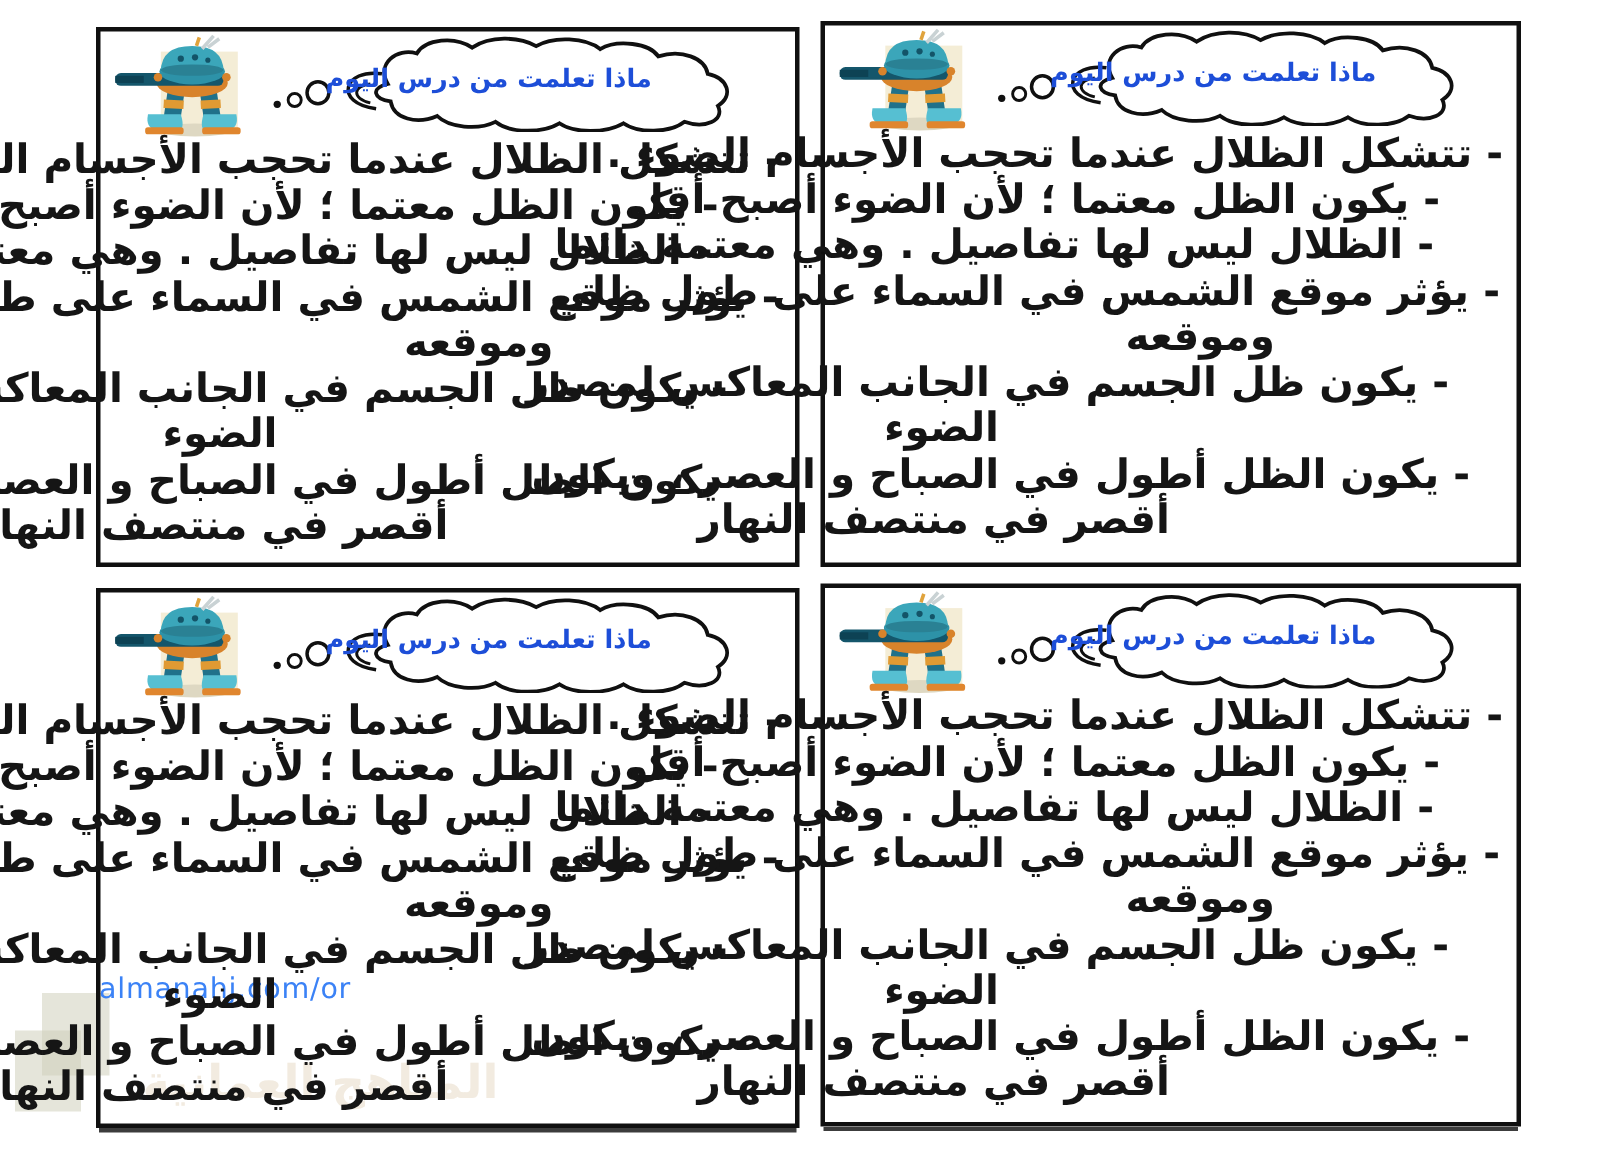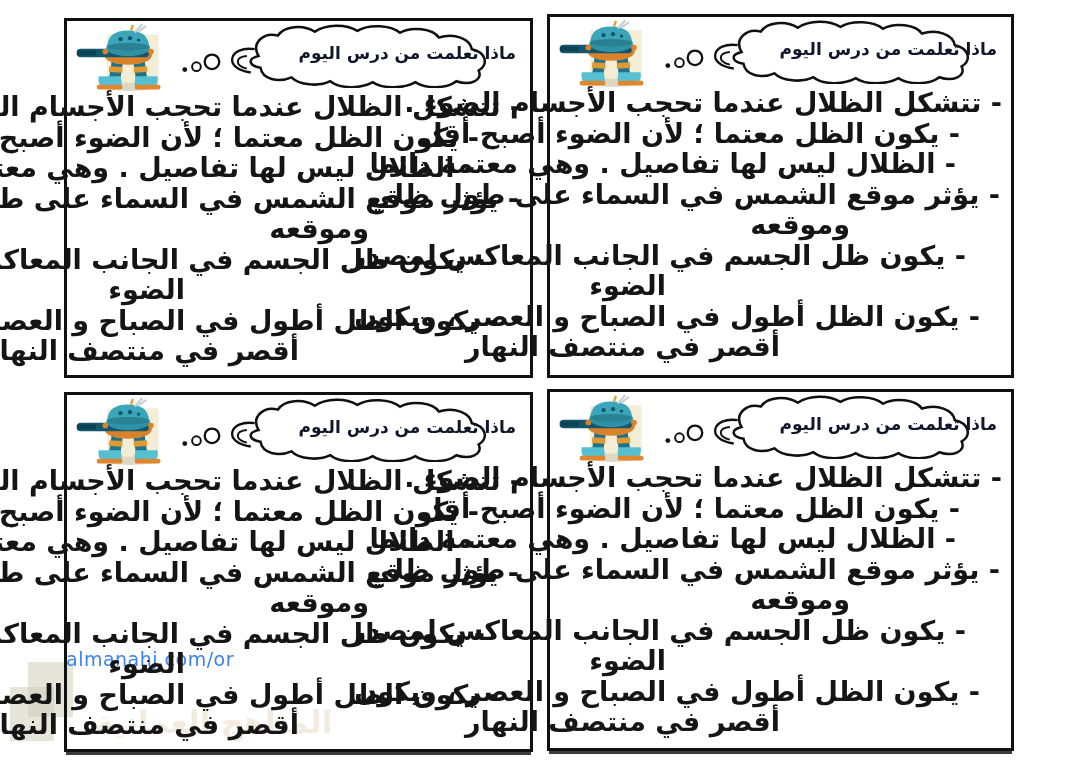--- a/index.html
+++ b/index.html
@@ -14,22 +14,22 @@
   }
   .pos-tl{left:64px;top:18px;width:463px;height:354px;}
   .pos-tr{left:547px;top:14px;width:461px;height:358px;}
   .pos-bl{left:64px;top:392px;width:463px;height:354px;box-shadow:0 5px 0 -2px #3c3c3c;}
   .pos-br{left:547px;top:389px;width:461px;height:356px;box-shadow:0 5px 0 -2px #3c3c3c;}
 
   .header{position:absolute;left:0;top:0;right:0;height:70px;}
   .robot{position:absolute;left:6px;top:2px;width:96px;height:76px;}
   .cloud{position:absolute;left:112px;top:3px;right:6px;height:64px;}
   .bubble-text{
-    position:absolute;left:150px;right:14px;top:22px;text-align:right;
-    font-weight:bold;font-size:17px;color:#0f172a;direction:rtl;
+    position:absolute;left:150px;right:14px;top:22px;text-align:left;
+    font-weight:bold;font-size:17px;color:#1d4ed8;direction:rtl;
   }
   .body-text{position:absolute;left:2px;right:9px;top:71px;}
   .line{
     font-weight:bold;font-size:27px;line-height:30.5px;color:#151515;
     direction:rtl;text-align:right;white-space:nowrap;
   }
   .l1{padding-left:0}
   .l2{padding-right:42px}
   .l3{padding-right:46px}
   .l4{padding-right:2px}

